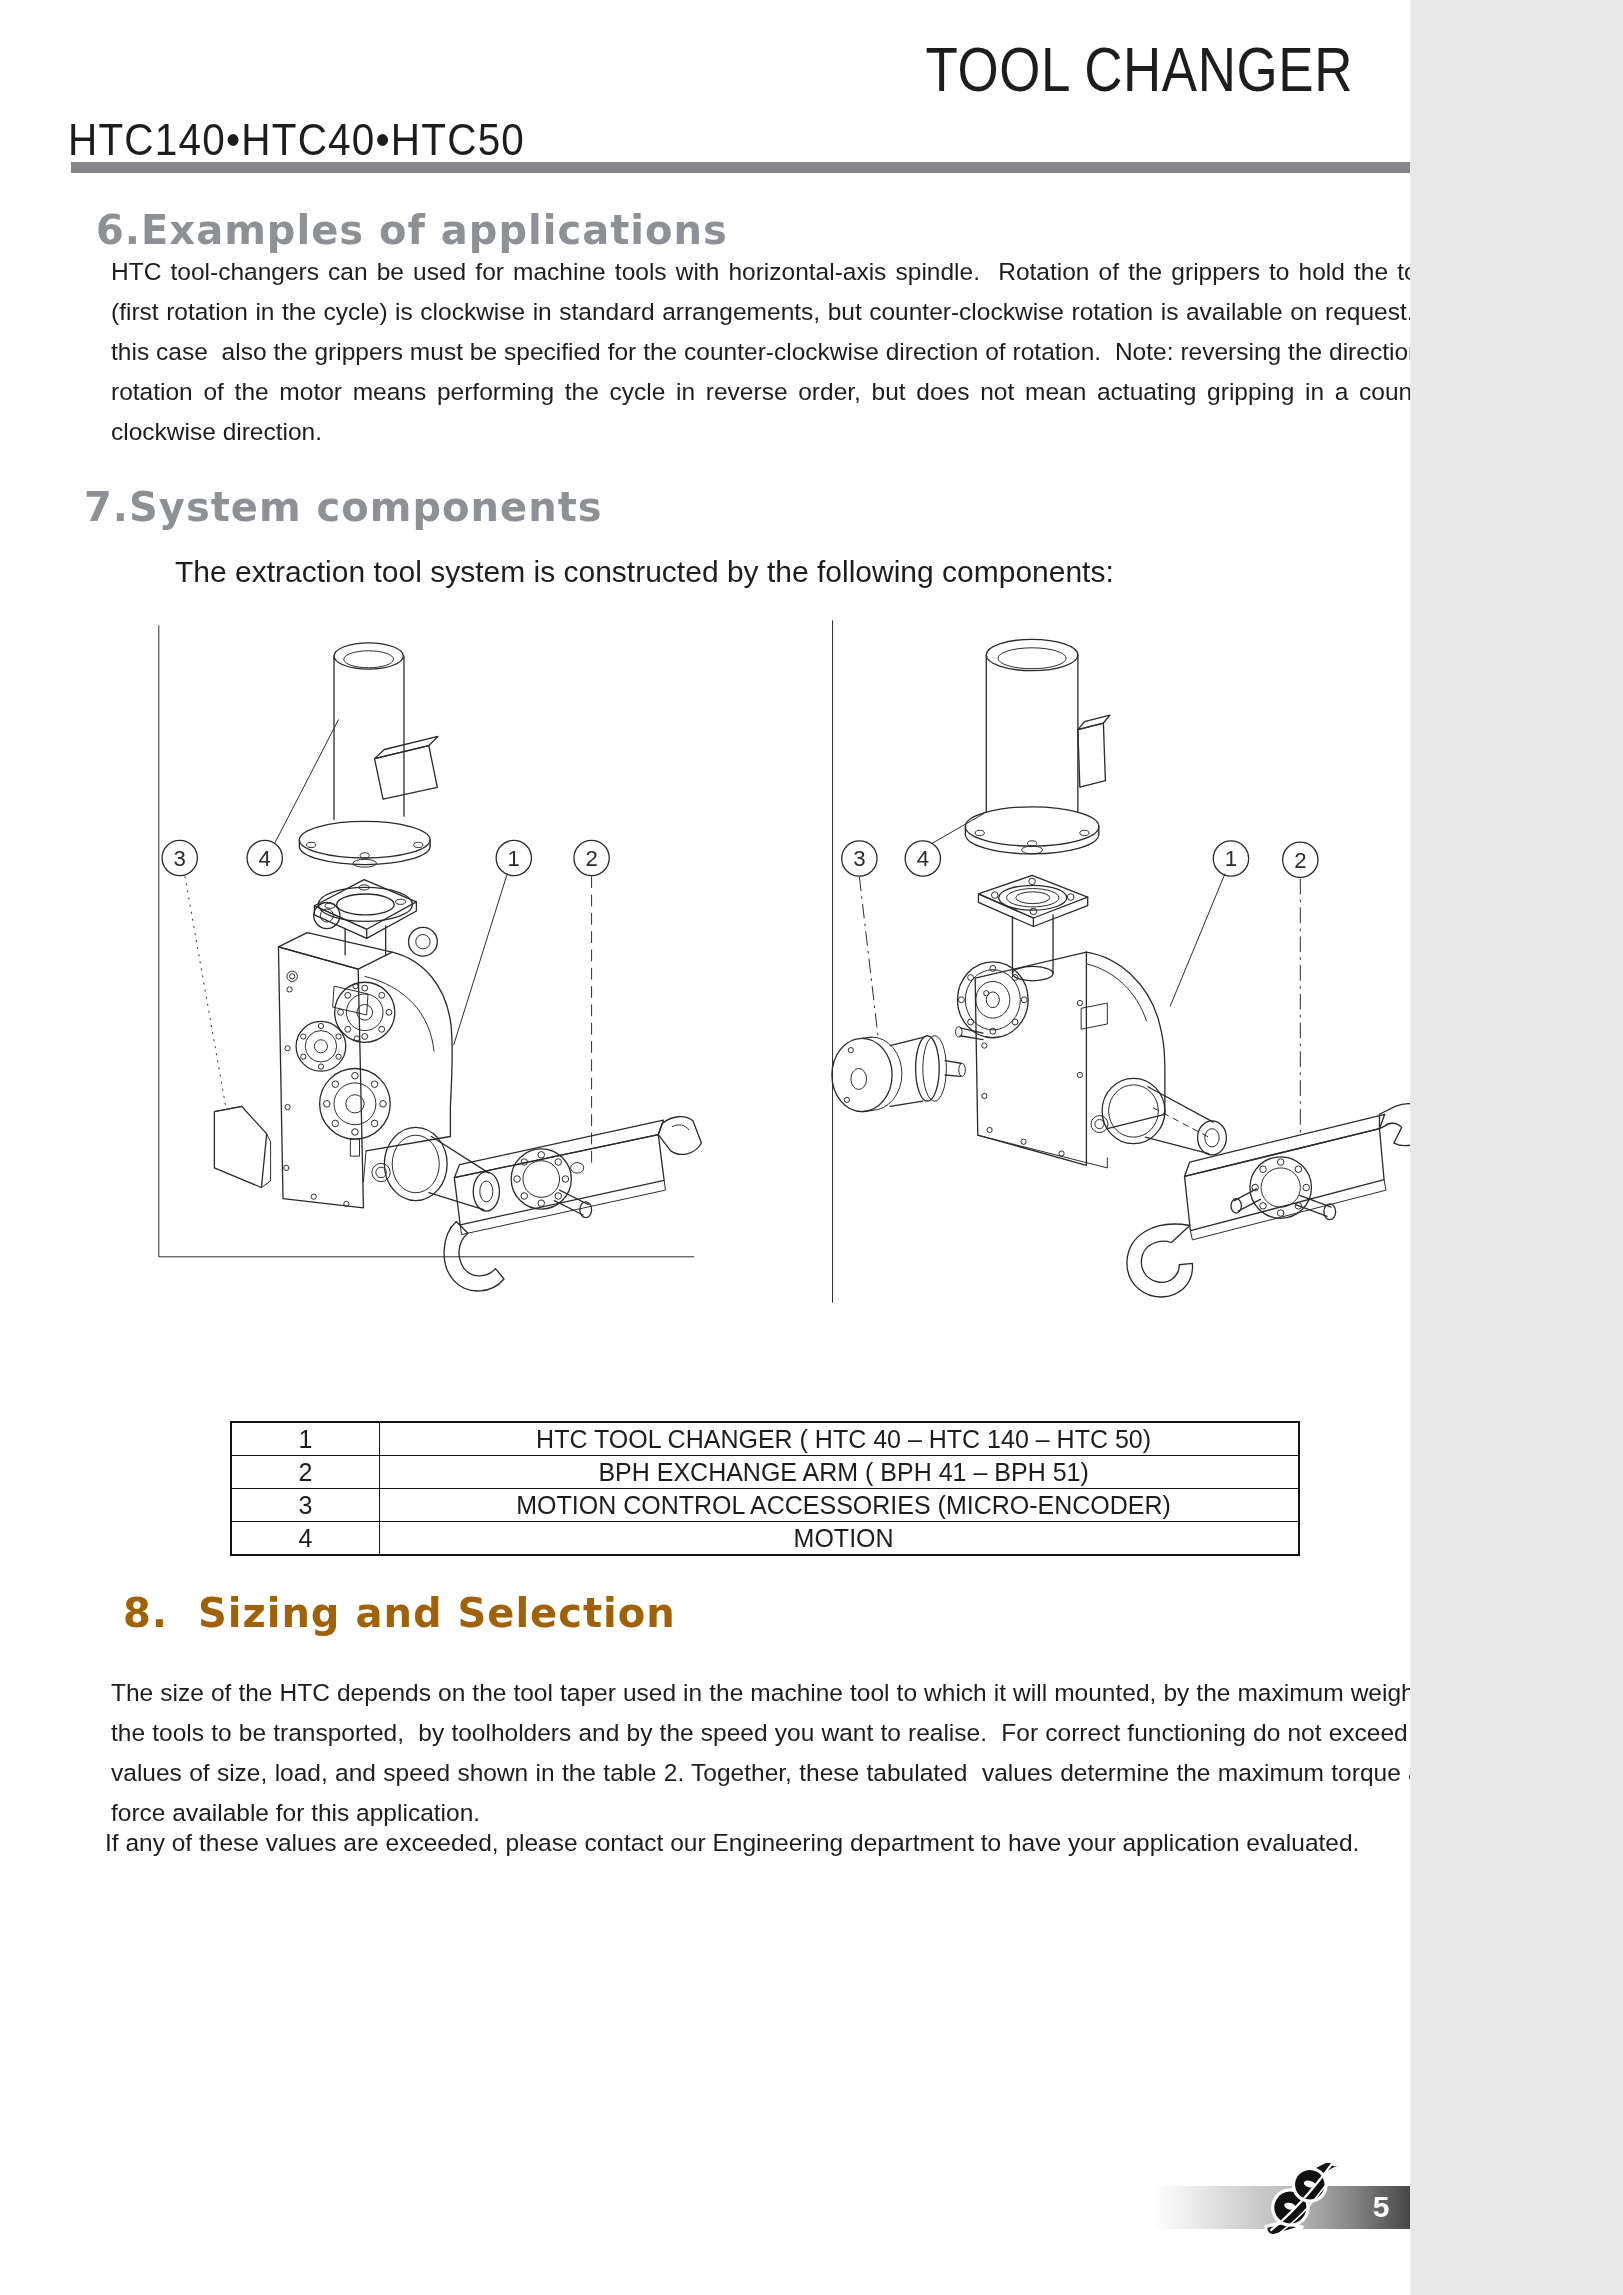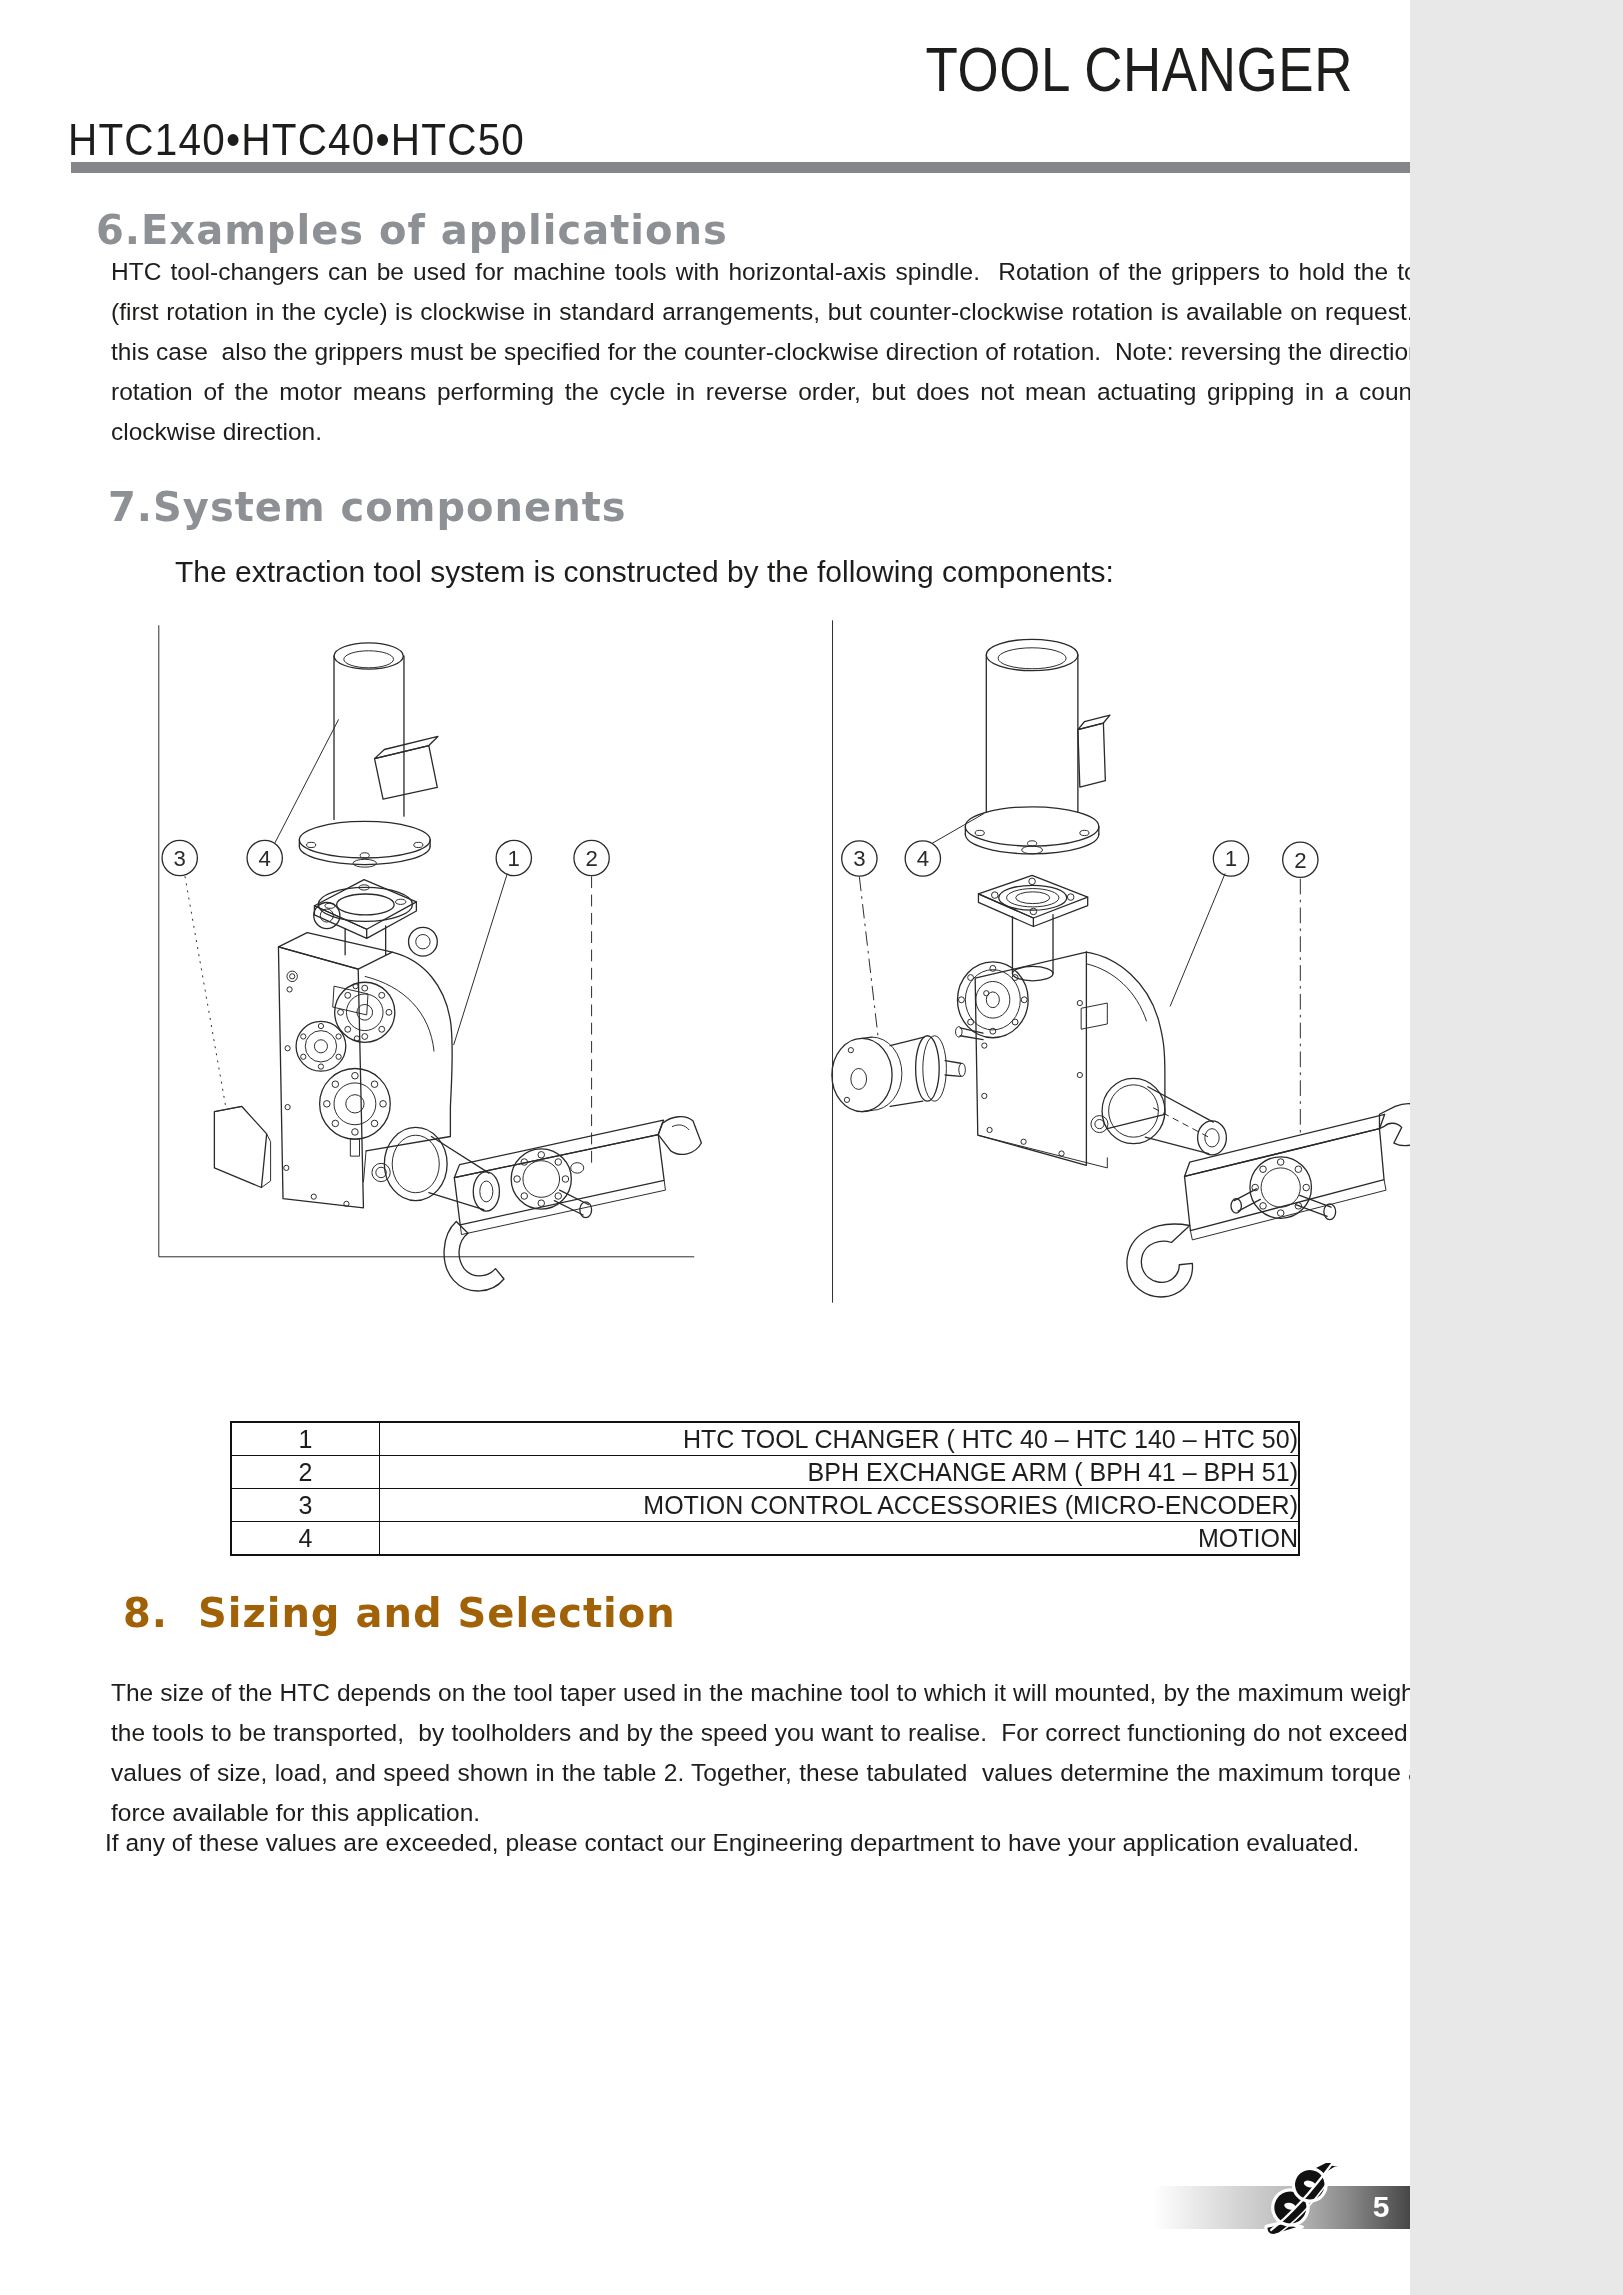--- a/index.html
+++ b/index.html
@@ -36,21 +36,21 @@
   .components-table{
     position:absolute; left:230px; top:1421px; width:1070px;
     border-collapse:collapse; table-layout:fixed;
     font-size:25px; color:#1d1d1b;
   }
   .components-table td{
     border:1.6px solid #111; height:32px; padding:0;
   }
   .components-table{ border:2.3px solid #111; }
   .components-table td.num{ width:147px; text-align:center; }
-  .components-table td.desc{ padding-left:9.2px; text-align:right; white-space:nowrap; }
+  .components-table td.desc{ padding-left:9.2px; text-align:center; white-space:nowrap; }
   .footer-bar{
     position:absolute; left:1153px; top:2186px; width:314px; height:43px;
   }
   .footer-logo{ position:absolute; left:1251px; top:2163px; width:102px; height:76px; }
   .page-number{
     position:absolute; left:1358px; top:2190px; width:46px; text-align:center;
     font-size:30px; font-weight:700; color:#ffffff;
   }
   .diag-stroke{ stroke:#2a2a2a; fill:none; stroke-width:2; stroke-linejoin:round; stroke-linecap:round; }
   .diag-thin{ stroke:#2a2a2a; fill:none; stroke-width:1.5; }
@@ -61,21 +61,21 @@
 
 <div class="page">
 
   <div class="doc-title">TOOL CHANGER</div>
   <div class="models-line">HTC140•HTC40•HTC50</div>
   <div class="header-bar" style="background:#85868a;"></div>
 
   <div class="section-heading" style="left:96px; top:207px; color:#8d9094;">6.Examples of applications</div>
   <div class="body-par" style="left:111px; top:252px; width:1338px;">HTC tool-changers can be used for machine tools with horizontal-axis spindle.  Rotation of the grippers to hold the tools (first rotation in the cycle) is clockwise in standard arrangements, but counter-clockwise rotation is available on request.  In this case  also the grippers must be specified for the counter-clockwise direction of rotation.  Note: reversing the direction of rotation of the motor means performing the cycle in reverse order, but does not mean actuating gripping in a counter-clockwise direction.</div>
 
-  <div class="section-heading" style="left:108px; top:484px; color:#8d9094;">7.System components</div>
+  <div class="section-heading" style="left:84px; top:484px; color:#8d9094;">7.System components</div>
   <div class="intro-line" style="left:175px; top:555px;">The extraction tool system is constructed by the following components:</div>
 
   <div class="drawing" style="left:149px; top:620px;">
     <svg width="557" height="714" viewBox="0 0 852 1092">
 
       <path class="diag-thin" d="M15,8 V974 M15,974 H834"></path>
 
       <g>
         <path class="diag-stroke" d="M283,55 V305 M390,55 V300"></path>
         <ellipse class="diag-stroke" cx="336" cy="55" rx="53" ry="20"></ellipse>

